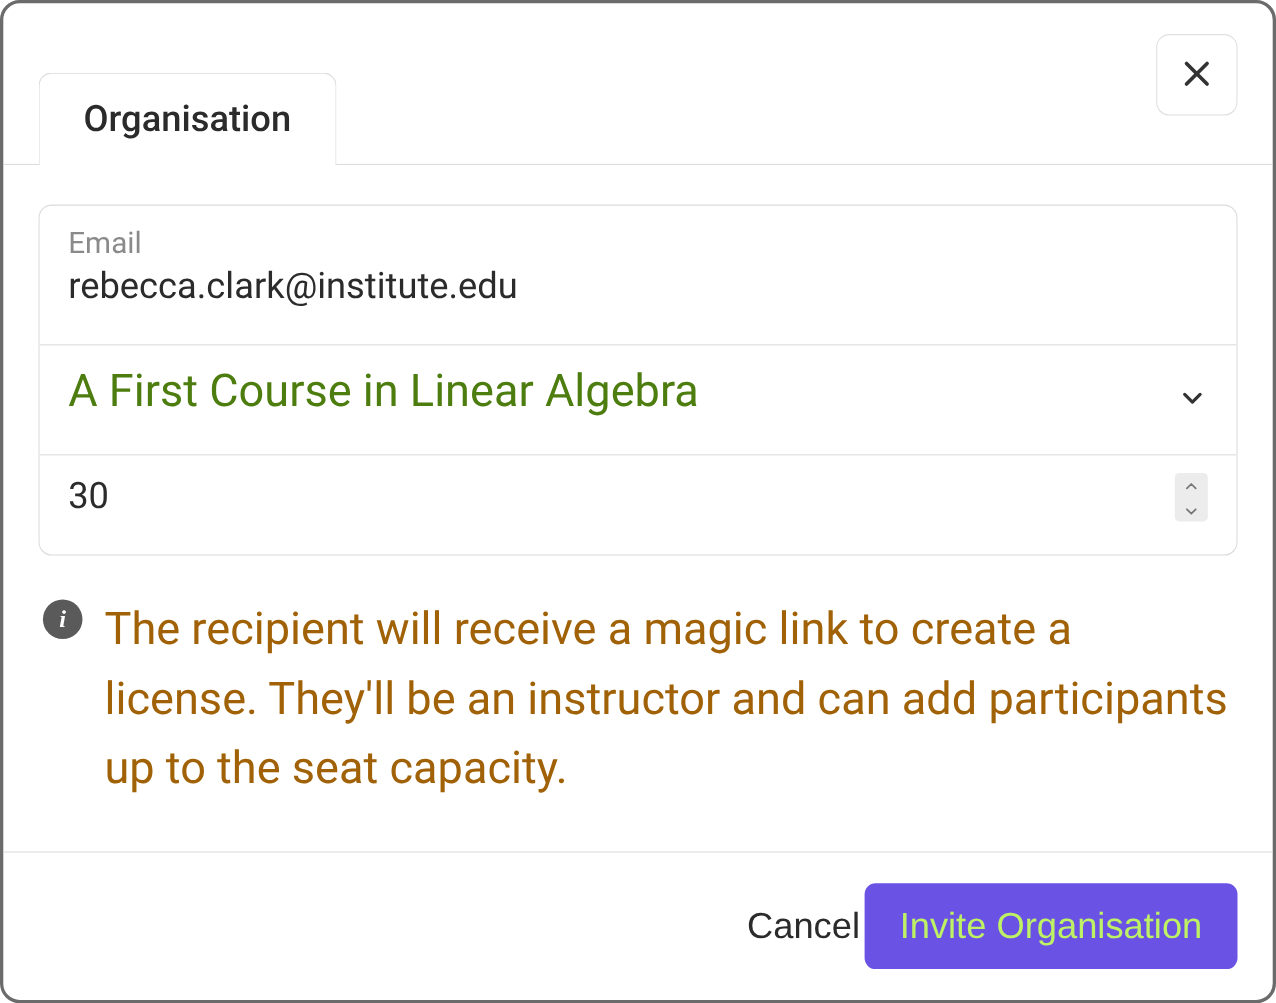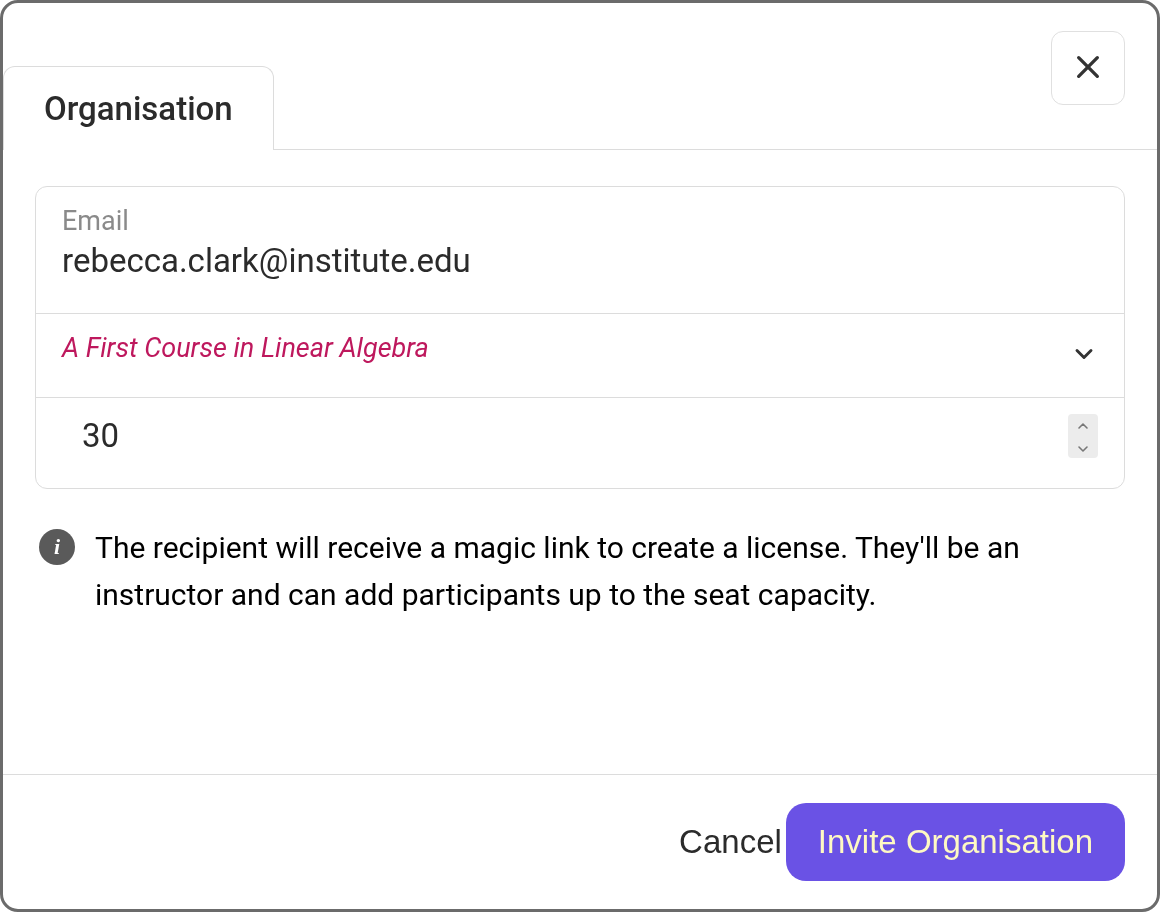--- a/index.html
+++ b/index.html
@@ -44,20 +44,21 @@
     .close-button svg {
       width: 32px;
       height: 32px;
     }
     .tabs {
       display: flex;
       align-items: flex-end;
       padding-top: 62px;
       border-bottom: 1px solid #dcdcdc;
       margin: 0 -32px;
+      padding-left: 32px;
       padding-right: 32px;
     }
     .tab {
       padding: 22px 40px;
       font-size: 33px;
       color: #555;
       cursor: pointer;
       border: 1px solid transparent;
       border-bottom: none;
       border-top-left-radius: 12px;
@@ -108,37 +109,35 @@
       width: 100%;
       background: transparent;
       font-family: inherit;
     }
     .field-select {
       display: flex;
       align-items: center;
       justify-content: space-between;
     }
     .field-select-text {
-      font-size: 27px;
-      color: #be185d;
-      font-style: italic;
+      font-size: 41px;
+      color: #4d7c0f;
     }
     .chevron-down {
       position: absolute;
       right: 26px;
       top: 50%;
       transform: translateY(-50%);
     }
     .chevron-down svg {
       width: 28px;
       height: 28px;
     }
     .field-number-wrap {
       position: relative;
-      margin-left: 20px;
     }
     .spinner-control {
       position: absolute;
       right: 0;
       top: 50%;
       transform: translateY(-50%);
       width: 30px;
       height: 44px;
       background: #ececec;
       border-radius: 4px;
@@ -169,45 +168,45 @@
       align-items: center;
       justify-content: center;
       flex-shrink: 0;
       margin-top: 4px;
       font-family: Georgia, serif;
       font-style: italic;
       font-weight: bold;
       font-size: 22px;
     }
     .info-text {
-      font-size: 30px;
-      color: #000000;
+      font-size: 41px;
+      color: #a16207;
       line-height: 1.55;
     }
     .footer {
       border-top: 1px solid #dcdcdc;
       padding: 28px 32px;
       display: flex;
       justify-content: flex-end;
       align-items: center;
     }
     .btn-cancel {
       font-size: 33px;
       color: #2b2b2b;
       background: transparent;
       border: none;
       cursor: pointer;
       padding: 8px 4px;
     }
     .btn-primary {
       font-size: 33px;
-      color: #fef9c3;
+      color: #bef264;
       background: #6A52E5;
       border: none;
-      border-radius: 20px;
+      border-radius: 10px;
       padding: 20px 32px;
       cursor: pointer;
     }
     input[type=number]::-webkit-inner-spin-button,
     input[type=number]::-webkit-outer-spin-button {
       -webkit-appearance: none;
       margin: 0;
     }
     input[type=number] {
       -moz-appearance: textfield;

